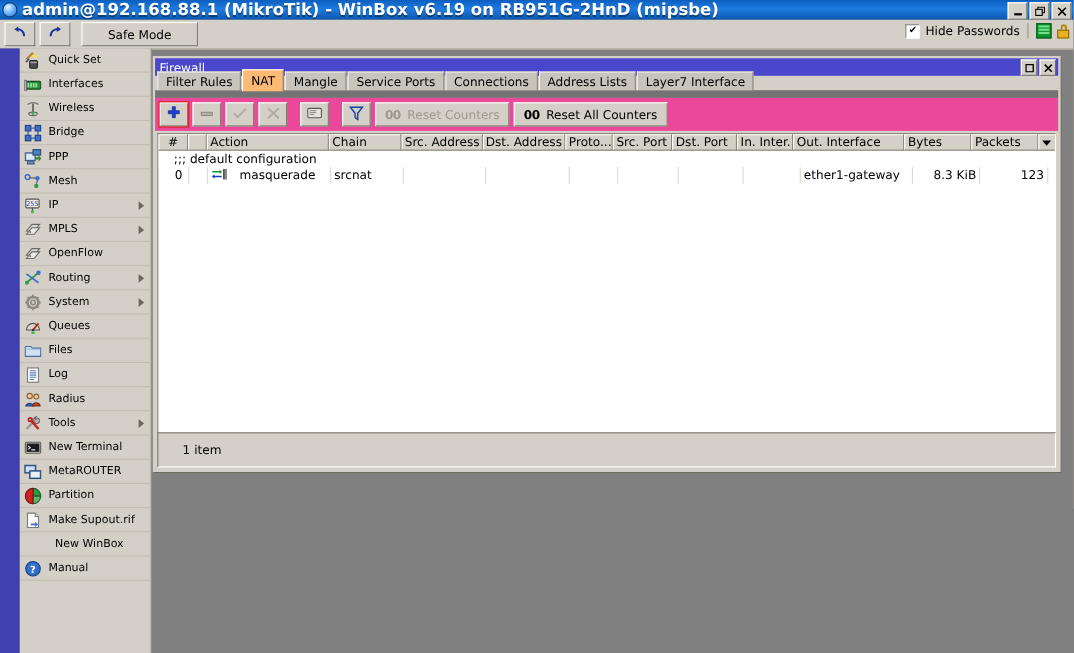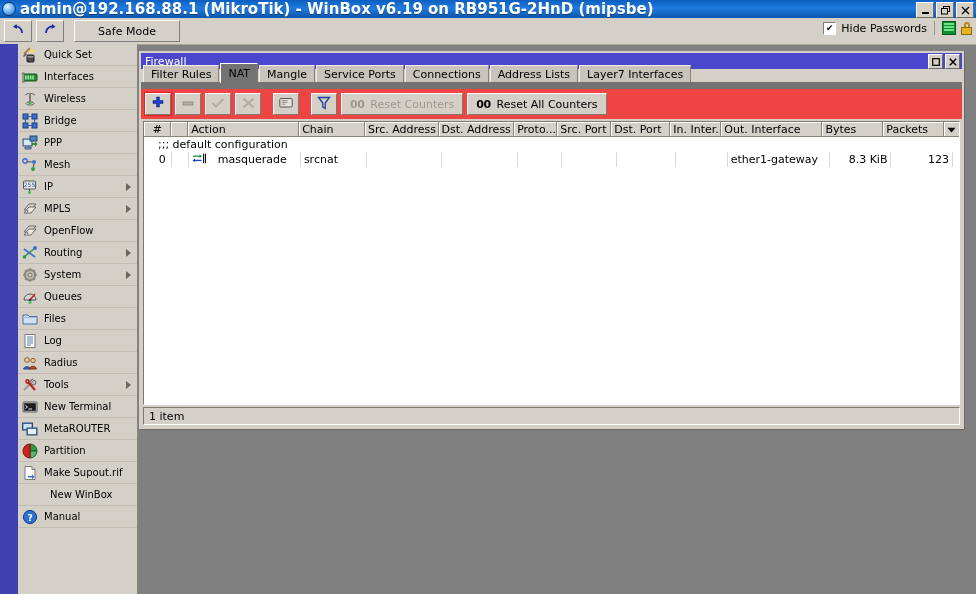--- a/index.html
+++ b/index.html
@@ -136,28 +136,28 @@
   }
   .tab {
     height: 17px; padding: 0 7px; margin-right: 1px;
     background: #c8c4bb;
     border: 1px solid; border-color: #efeeea #8a8578 #8a8578 #efeeea;
     border-bottom: none;
     display: flex; align-items: center;
     font-size: 11px; cursor: default; box-sizing: border-box;
   }
   .tab.active {
-    height: 20px; background: #737373;
+    height: 20px; background: #fdba74;
     border-color: #ffffff #7e7a6f transparent #ffffff;
     margin-bottom: -1px; z-index: 2;
   }
 
   
   .fw-toolbar {
-    height: 30px; background: #ef4444;
+    height: 30px; background: #ec4899;
     display: flex; align-items: center; padding-left: 4px; position: relative;
     box-sizing: border-box;
   }
   .fbtn {
     width: 26px; height: 22px; margin-right: 4px;
     background: #d4d0c8;
     border: 1px solid; border-color: #ffffff #7e7a6f #7e7a6f #ffffff;
     display: flex; align-items: center; justify-content: center; cursor: default;
     box-sizing: border-box;
   }
@@ -221,24 +221,24 @@
     display: flex; align-items: center; padding: 0 3px;
     font-size: 11px; box-sizing: border-box; overflow: hidden; white-space: nowrap;
   }
   .td.num { justify-content: flex-end; padding-right: 5px; }
   .td.rt { justify-content: flex-end; }
   .td.last { flex: 1 1 auto; border-right: none; }
   .comment-text { padding-left: 14px; font-size: 11px; display: flex; align-items: center; height: 15px; }
   .action-cell { display: flex; align-items: center; gap: 12px; }
 
   .statusbar {
-    position: absolute; left: 2px; right: 2px; bottom: 2px; height: 18px;
+    position: absolute; left: 2px; right: 2px; bottom: 2px; height: 32px;
     background: #d4d0c8;
     border: 1px solid; border-color: #7e7a6f #ffffff #ffffff #7e7a6f;
-    display: flex; align-items: center; padding-left: 5px;
+    display: flex; align-items: center; padding-left: 22px;
     font-size: 11px; box-sizing: border-box;
   }
 </style>
 </head>
 <body>
 
 <div id="app">
 
   <div class="titlebar">
     <div class="tb-icon"></div>
@@ -611,21 +611,21 @@
       <div class="tab">
           <span>Service Ports</span>
         </div>
       <div class="tab">
           <span>Connections</span>
         </div>
       <div class="tab">
           <span>Address Lists</span>
         </div>
       <div class="tab">
-          <span>Layer7 Interfaces</span>
+          <span>Layer7 Interface</span>
         </div>
     </div>
 
     <div class="fw-toolbar">
       <div class="fbtn sel">
         <span>
           <svg width="14" height="14" viewBox="0 0 14 14">
             <path d="M5.6,1 h2.8 v3.6 h3.6 v2.8 h-3.6 v3.6 h-2.8 v-3.6 h-3.6 v-2.8 h3.6 z" fill="#1b3fd0" stroke="#0c2184" stroke-width="0.6"></path>
           </svg>
         </span>

